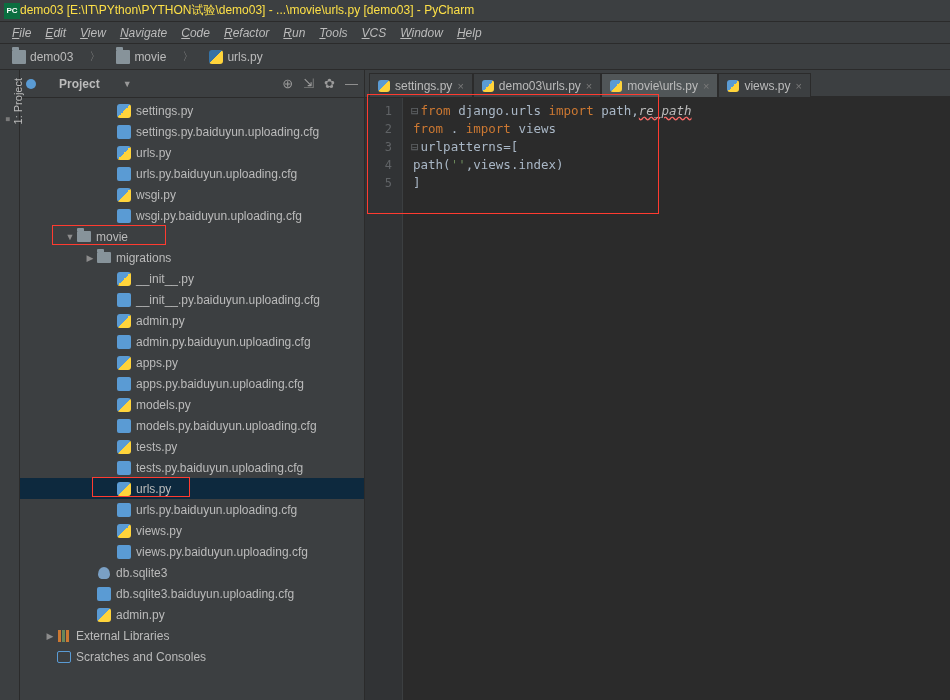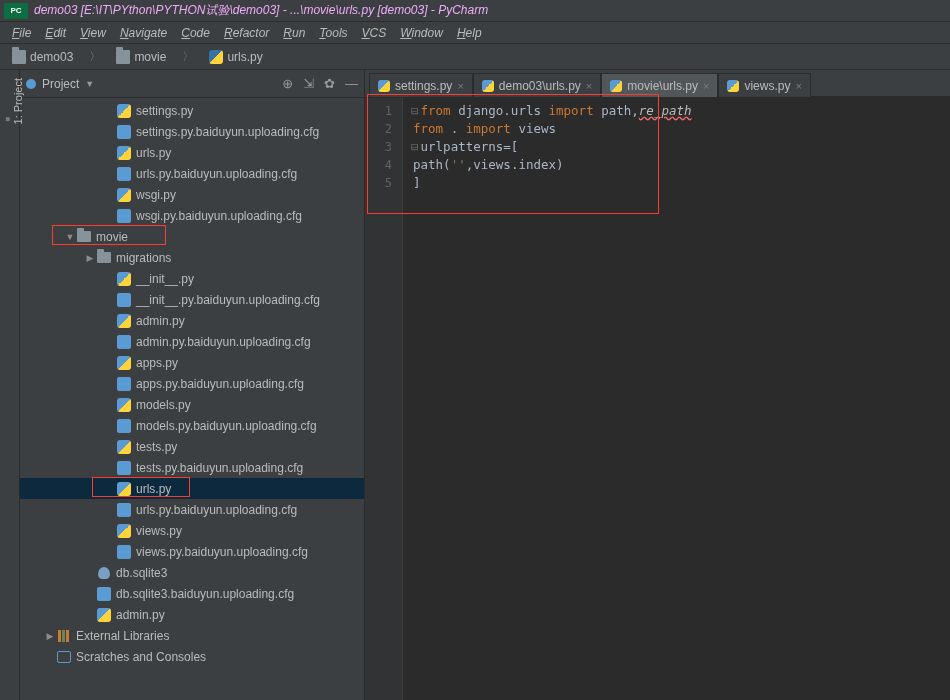--- a/index.html
+++ b/index.html
@@ -17,29 +17,29 @@
   
   .title-bar {
     height: 22px;
     background: #3c3f41;
     border-bottom: 1px solid #2b2b2b;
     display: flex;
     align-items: center;
     padding-left: 4px;
   }
   .title-bar .pc-badge {
-    width: 24px; height: 16px;
+    width: 16px; height: 16px;
     background: #0b6e40;
     color: #fff;
     font-size: 8px;
     font-weight: bold;
     display:flex; align-items:center; justify-content:center;
-    margin-right: 6px;
-  }
-  .title-bar .title-text { color: #f0abfc; font-size: 12px; font-style: italic; }
+    margin-right: 0;
+  }
+  .title-bar .title-text { color: #fde047; font-size: 12px; }
   
   .menu-bar {
     height: 22px;
     background: #3c3f41;
     display: flex;
     align-items: center;
     padding-left: 6px;
     gap: 2px;
     border-bottom: 1px solid #2b2b2b;
   }
@@ -121,21 +121,21 @@
   }
   .project-header {
     height: 28px;
     border-bottom: 1px solid #2b2b2b;
     display: flex;
     align-items: center;
     padding: 0 6px;
     gap: 6px;
   }
   .project-header .ph-title {
-    display:flex; align-items:center; gap:6px; font-weight:normal; color:#bbbbbb;justify-content:flex-end;
+    display:flex; align-items:center; gap:23px; font-weight:bold; color:#bbbbbb;justify-content:flex-end;
   }
   .project-header .ph-title .disc-icon{
     width:10px;height:10px;border-radius:50%;background:#5a9bd4;
   }
   .project-header .ph-arrow { font-size:9px; color:#999;}
   .project-header .spacer{flex:1}
   .ph-icons { display:flex; gap:10px; align-items:center; color:#9a9a9a; font-size:13px;}
   .ph-icons span{cursor:pointer;}
   .tree {
     flex:1; overflow:auto;

